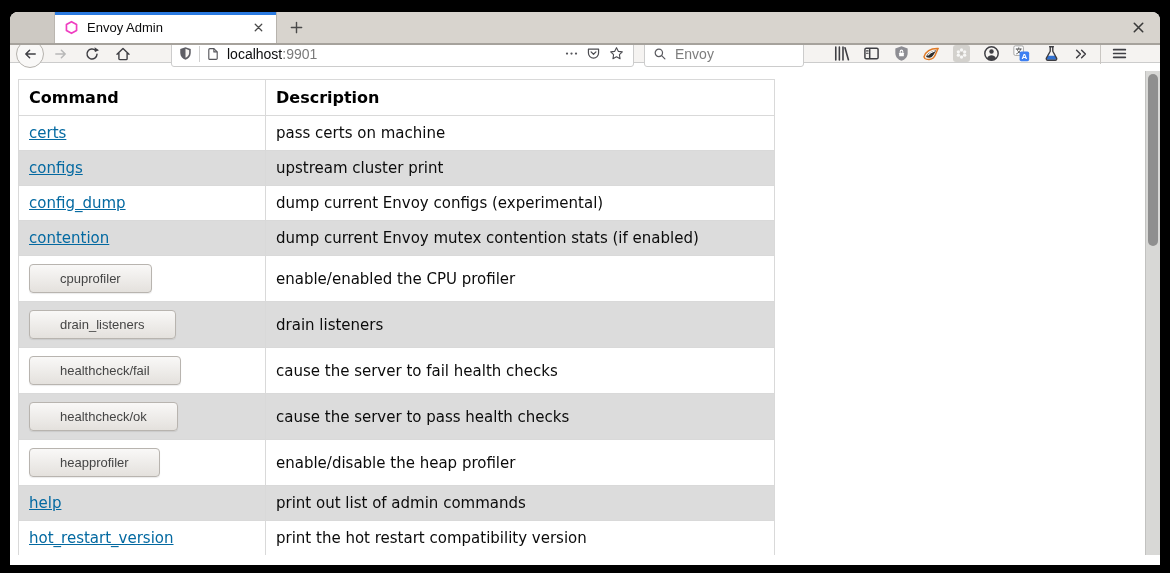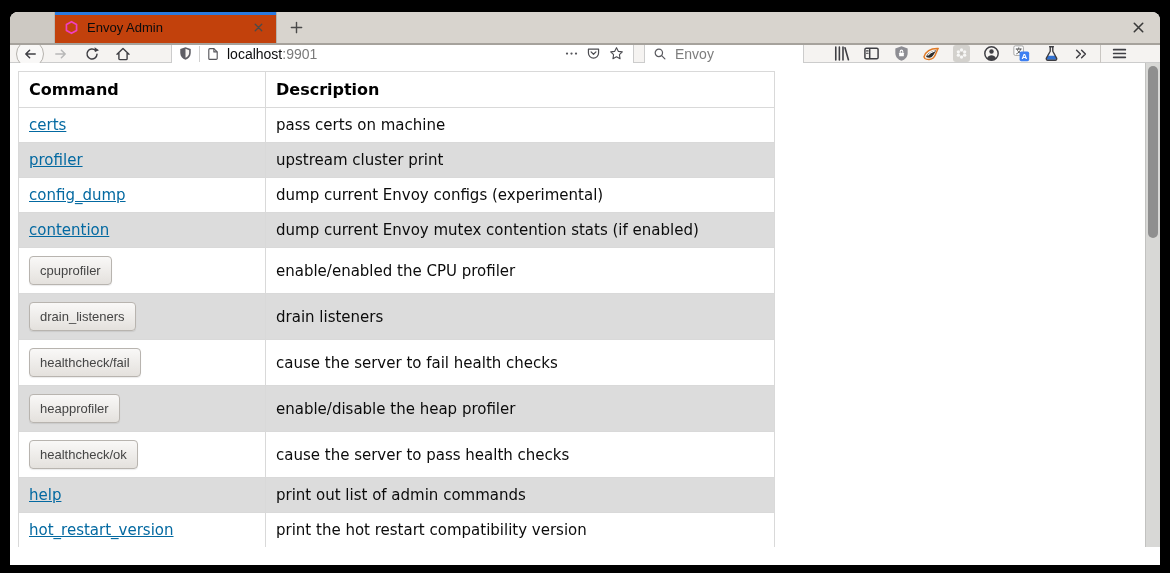--- a/index.html
+++ b/index.html
@@ -7,21 +7,21 @@
               font-family:"Liberation Sans", sans-serif; }
 
   .window { position:absolute; left:10px; top:12px; width:1150px; height:553px;
             background:#fff; border-radius:8px 8px 0 0; overflow:hidden; }
 
   
   .tabbar { position:relative; height:33px; background:#d8d4ce;
             border-bottom:2px solid #a6a29c; display:flex; align-items:stretch; }
   .pretab-spacer { width:45px; background:#cdc9c3; border-radius:8px 0 0 0;
                    border-right:1px solid #bab6b0; }
-  .tab { position:relative; width:222px; background:#c2410c; display:flex;
+  .tab { position:relative; width:222px; background:#ffffff; display:flex;
          align-items:center; padding:0 6px 0 9px; border-right:1px solid #b7b3ad; }
   .tab-stripe { position:absolute; top:0; left:0; right:0; height:3px; background:#2a7ae0; }
   .tab-title { font-size:13px; color:#0c0c0d; margin-left:8px; flex:1;
                white-space:nowrap; overflow:hidden; }
   .icon-btn { display:flex; align-items:center; justify-content:center;
               width:24px; height:24px; border-radius:3px; cursor:default; }
   .newtab { align-self:center; margin-left:7px; }
   .tabbar-fill { flex:1; }
   .win-close { align-self:center; margin-right:10px; }
 
@@ -40,32 +40,32 @@
   .searchbox { display:flex; align-items:center; width:160px; height:26px; background:#fff;
                border:1px solid #ccc; border-radius:3px; margin-left:10px; padding:0 8px; }
   .search-ph { font-size:14px; color:#7d7d7d; margin-left:8px; }
   .iconstrip { display:flex; align-items:center; margin-left:22px; }
   .iconstrip .icon-btn { width:30px; height:28px; }
   .toolbar-vdiv { width:1px; height:20px; background:#c9c6c2; margin:0 3px 0 4px; }
   .ext-tile { width:17px; height:17px; background:#d3d1cd; border-radius:3px;
               display:flex; align-items:center; justify-content:center; }
 
   
-  .content { position:relative; height:484px; background:#fff; display:flex; }
+  .content { position:relative; height:484px; background:#fff; display:flex;margin-top:8px; }
   .page { flex:1; padding:8px; overflow:hidden; }
   table { border-collapse:collapse; width:757px;
           font-family:"DejaVu Sans","Liberation Sans",sans-serif; }
   th, td { border:1px solid #d9d9d9; text-align:left; vertical-align:middle; }
   th { font-size:16px; font-weight:bold; color:#000; padding:8px 10px; }
   td { font-size:15px; color:#0b0b0b; padding:8px 10px; }
   col.c-cmd { width:247px; }
   tbody tr:nth-child(even) { background:#dcdcdc; }
   td a { color:#0369a1; text-decoration:underline; }
   .cmd-button { font-family:"Liberation Sans",sans-serif; font-size:13px; color:#454545;
-                padding:6px 10px; border:1px solid #b8b4af; border-radius:4px;
+                padding:6px 30px; border:1px solid #b8b4af; border-radius:4px;
                 background:linear-gradient(#f9f8f7,#e4e1dd);
                 box-shadow:0 1px 1px rgba(0,0,0,.08); cursor:pointer; }
 
   
   .scrollbar { width:15px; background:#d8d8d6; border-left:1px solid #c2c2c0; position:relative; }
   .scroll-thumb { position:absolute; left:2px; top:3px; width:10px; height:172px;
                   background:#8f8f8f; border-radius:5px; }
 
   svg { display:block; }
 </style>
@@ -268,21 +268,21 @@
             <th>Command</th>
             <th>Description</th>
           </tr>
         </thead>
         <tbody>
             <tr>
               <td><a href="#">certs</a></td>
               <td>pass certs on machine</td>
             </tr>
             <tr>
-              <td><a href="#">profiler</a></td>
+              <td><a href="#">configs</a></td>
               <td>upstream cluster print</td>
             </tr>
             <tr>
               <td><a href="#">config_dump</a></td>
               <td>dump current Envoy configs (experimental)</td>
             </tr>
             <tr>
               <td><a href="#">contention</a></td>
               <td>dump current Envoy mutex contention stats (if enabled)</td>
             </tr>
@@ -292,28 +292,28 @@
             </tr>
             <tr>
               <td><button class="cmd-button">drain_listeners</button></td>
               <td>drain listeners</td>
             </tr>
             <tr>
               <td><button class="cmd-button">healthcheck/fail</button></td>
               <td>cause the server to fail health checks</td>
             </tr>
             <tr>
+              <td><button class="cmd-button">healthcheck/ok</button></td>
+              <td>cause the server to pass health checks</td>
+            </tr>
+            <tr>
               <td><button class="cmd-button">heapprofiler</button></td>
               <td>enable/disable the heap profiler</td>
             </tr>
             <tr>
-              <td><button class="cmd-button">healthcheck/ok</button></td>
-              <td>cause the server to pass health checks</td>
-            </tr>
-            <tr>
               <td><a href="#">help</a></td>
               <td>print out list of admin commands</td>
             </tr>
             <tr>
               <td><a href="#">hot_restart_version</a></td>
               <td>print the hot restart compatibility version</td>
             </tr>
           </tbody>
       </table>
     </div>

